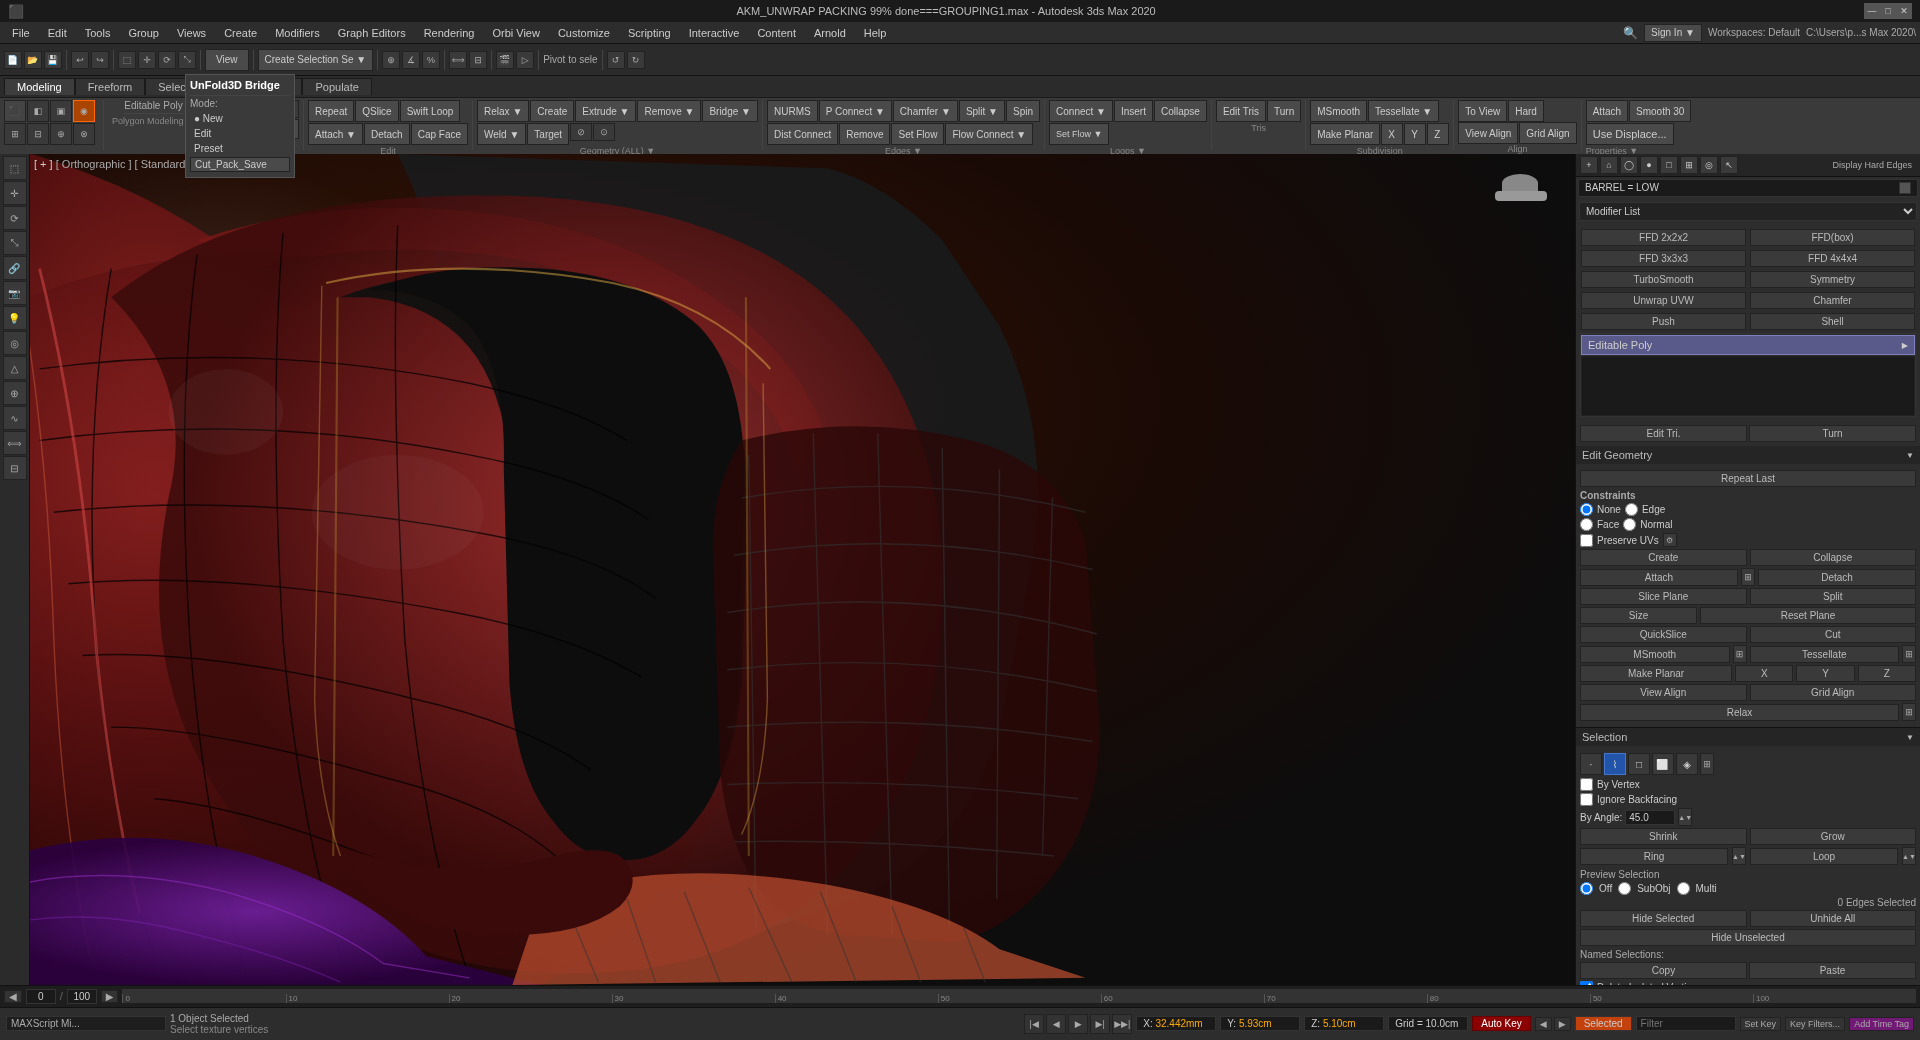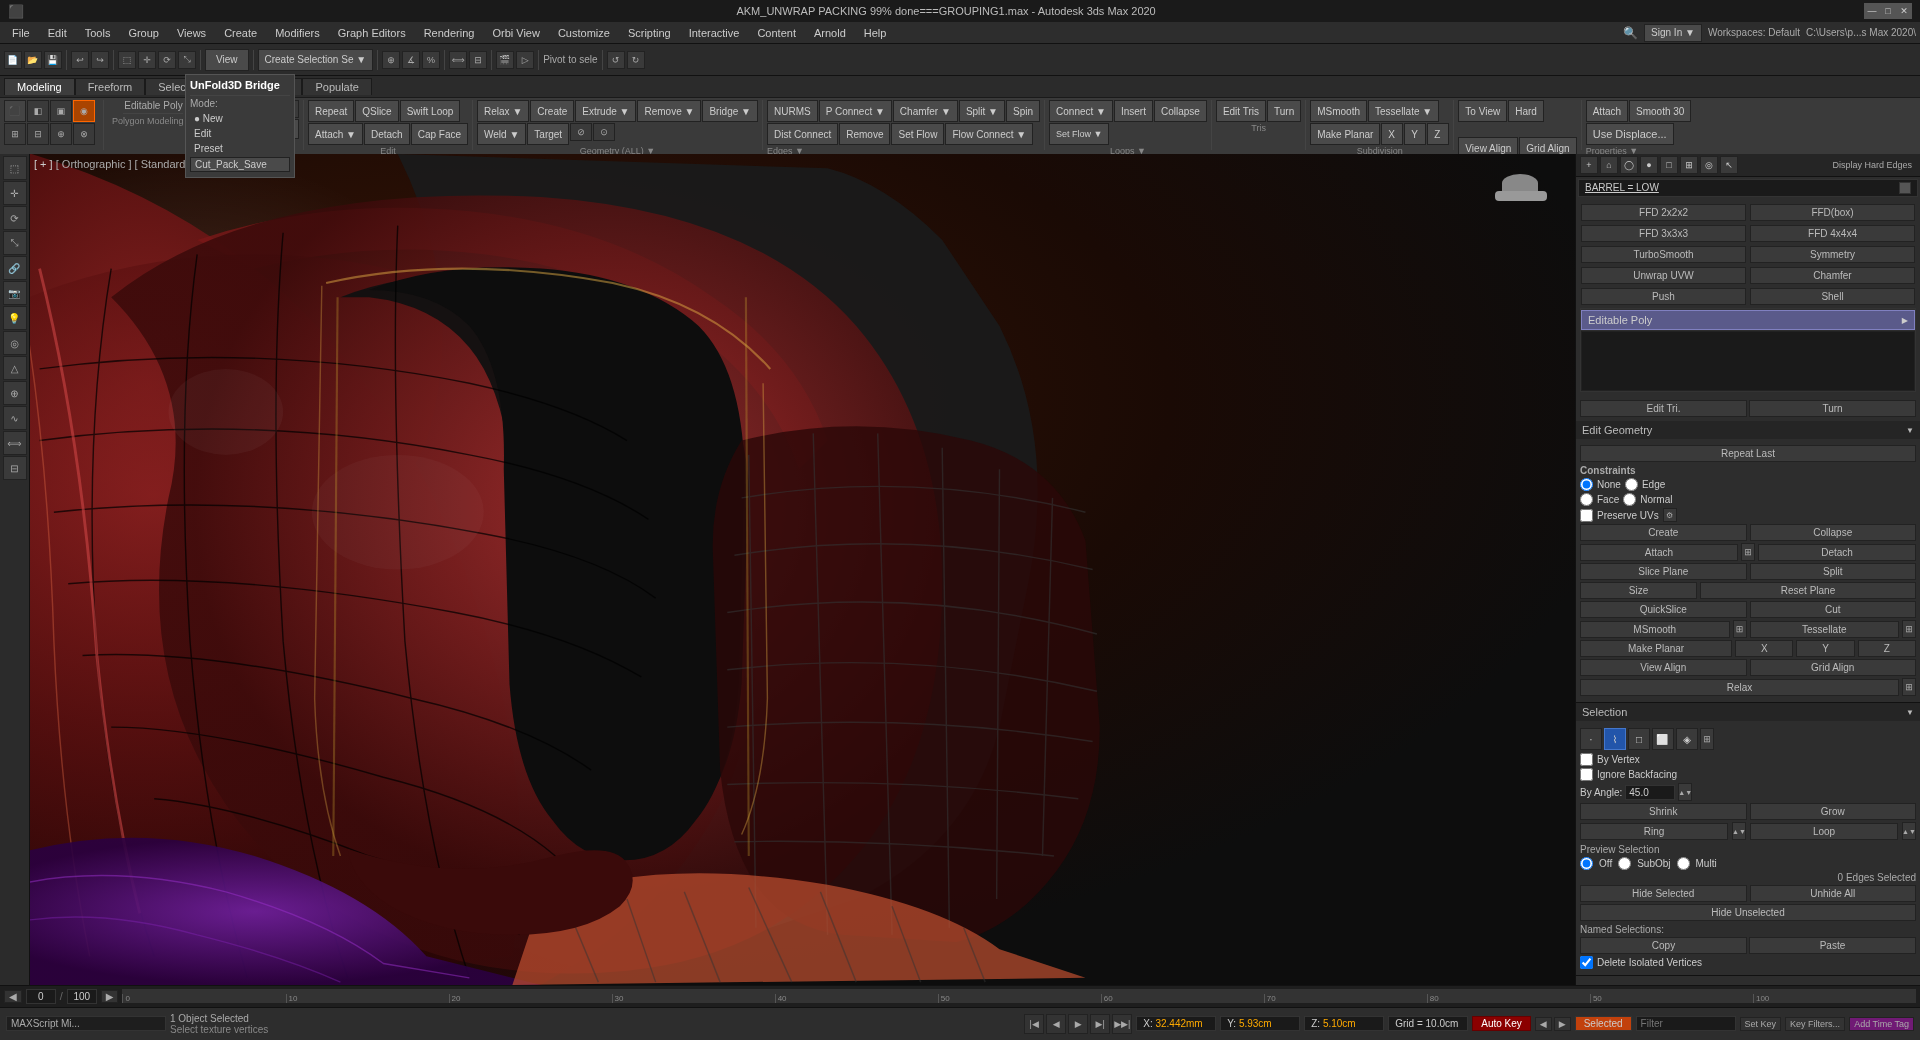--- a/index.html
+++ b/index.html
@@ -145,21 +145,21 @@
     .mod-stack-item {
       background: #4a4a4a; border: 1px solid #333; color: #ccc; font-size: 11px;
       padding: 3px 6px; margin: 1px 0; display: flex; align-items: center; justify-content: space-between;
       cursor: pointer;
     }
     .mod-stack-item.active { background: #5a5a8a; border-color: #8080c0; }
 
     
     #barrel-status {
       background: #1a1a1a; border: 1px solid #333; color: #ccc; font-size: 10px;
-      padding: 2px 6px; margin: 2px; text-decoration: underline;
+      padding: 2px 6px; margin: 2px;
     }
 
     
     .sel-icons { display: flex; gap: 2px; margin: 3px 0; }
     .sel-icon { width: 22px; height: 22px; background: #3a3a3a; border: 1px solid #222; cursor: pointer; display: flex; align-items: center; justify-content: center; font-size: 10px; }
     .sel-icon.active { background: #2255aa; border-color: #4477cc; }
 
     
     #ruler { height: 14px; background: #333; display: flex; align-items: flex-end; overflow: hidden; }
     .ruler-tick { flex: 1; border-left: 1px solid #555; font-size: 8px; color: #888; padding-left: 2px; white-space: nowrap; overflow: hidden; }
@@ -412,21 +412,21 @@
           <button class="tb-btn">Chamfer ▼</button>
           <button class="tb-btn">Split ▼</button>
           <button class="tb-btn">Spin</button>
         </div>
         <div style="display:flex; gap:1px;">
           <button class="tb-btn">Dist Connect</button>
           <button class="tb-btn">Remove</button>
           <button class="tb-btn">Set Flow</button>
           <button class="tb-btn">Flow Connect ▼</button>
         </div>
-        <span style="font-size:9px; color:#888; ">Edges ▼</span>
+        <span style="font-size:9px; color:#888; text-align:center;">Edges ▼</span>
       </div>
       <div class="sep-v" style="height:50px;"></div>
 
       <div style="display:flex; flex-direction:column; gap:1px;">
         <div style="display:flex; gap:1px;">
           <button class="tb-btn">Connect ▼</button>
           <button class="tb-btn">Insert</button>
           <button class="tb-btn">Collapse</button>
         </div>
         <div style="display:flex; gap:1px;">
@@ -453,21 +453,21 @@
         <div style="display:flex; gap:1px;">
           <button class="tb-btn">Make Planar</button>
           <button class="tb-btn" style="width:22px;">X</button>
           <button class="tb-btn" style="width:22px;">Y</button>
           <button class="tb-btn" style="width:22px;">Z</button>
         </div>
         <span style="font-size:9px; color:#888; text-align:center;">Subdivision</span>
       </div>
       <div class="sep-v" style="height:50px;"></div>
 
-      <div style="display:flex; flex-direction:column; gap:15px;">
+      <div style="display:flex; flex-direction:column; gap:0;">
         <div style="display:flex; gap:1px;">
           <button class="tb-btn">To View</button>
           <button class="tb-btn">Hard</button>
         </div>
         <div style="display:flex; gap:1px;">
           <button class="tb-btn">View Align</button>
           <button class="tb-btn">Grid Align</button>
         </div>
         <span style="font-size:9px; color:#888; text-align:center;">Align</span>
       </div>
@@ -646,20 +646,25 @@
         <div class="rp-icon">↖</div>
         <span style="flex:1;"></span>
         <span style="font-size:9px; color:#aaa; margin-right:4px;">Display Hard Edges</span>
       </div>
 
       <div id="barrel-status">
         <span>BARREL = LOW</span>
         <span style="float:right; width:12px; height:12px; background:#555; border:1px solid #333; display:inline-block;"></span>
       </div>
 
+      <div style="padding:3px;">
+        <select style="width:100%; background:#222; border:1px solid #333; color:#ccc; font-size:10px; padding:2px;">
+          <option>Modifier List</option>
+        </select>
+      </div>
 
       <div id="modifier-list-area">
         <div class="mod-row">
           <button class="mod-btn" style="flex:1;">FFD 2x2x2</button>
           <button class="mod-btn" style="flex:1;">FFD(box)</button>
         </div>
         <div class="mod-row">
           <button class="mod-btn" style="flex:1;">FFD 3x3x3</button>
           <button class="mod-btn" style="flex:1;">FFD 4x4x4</button>
         </div>

